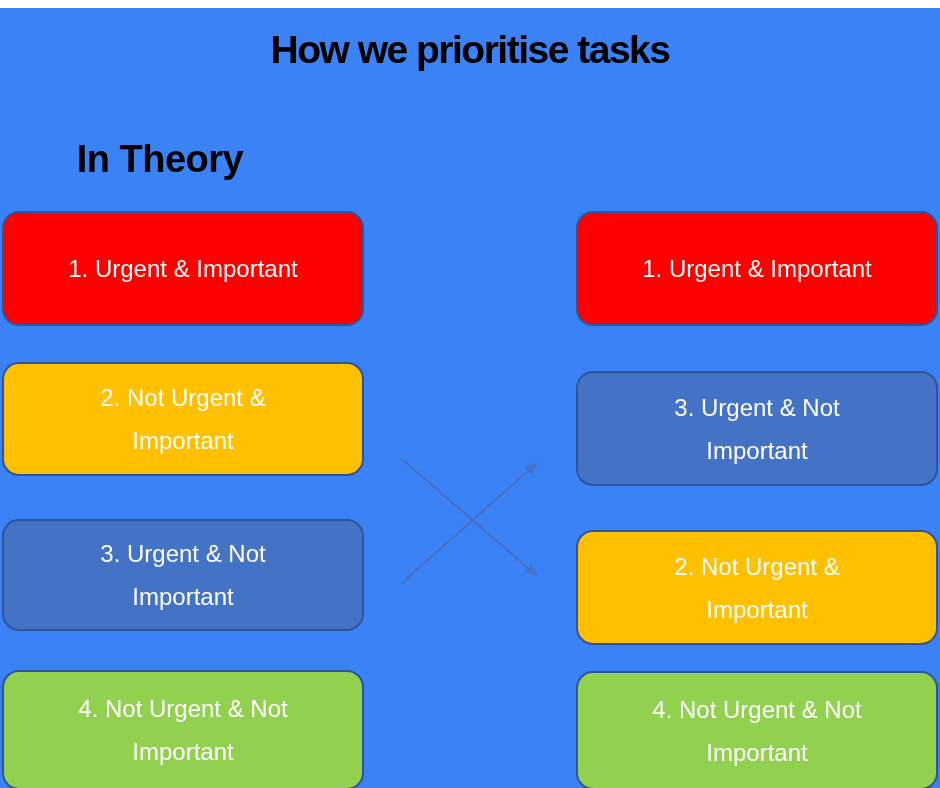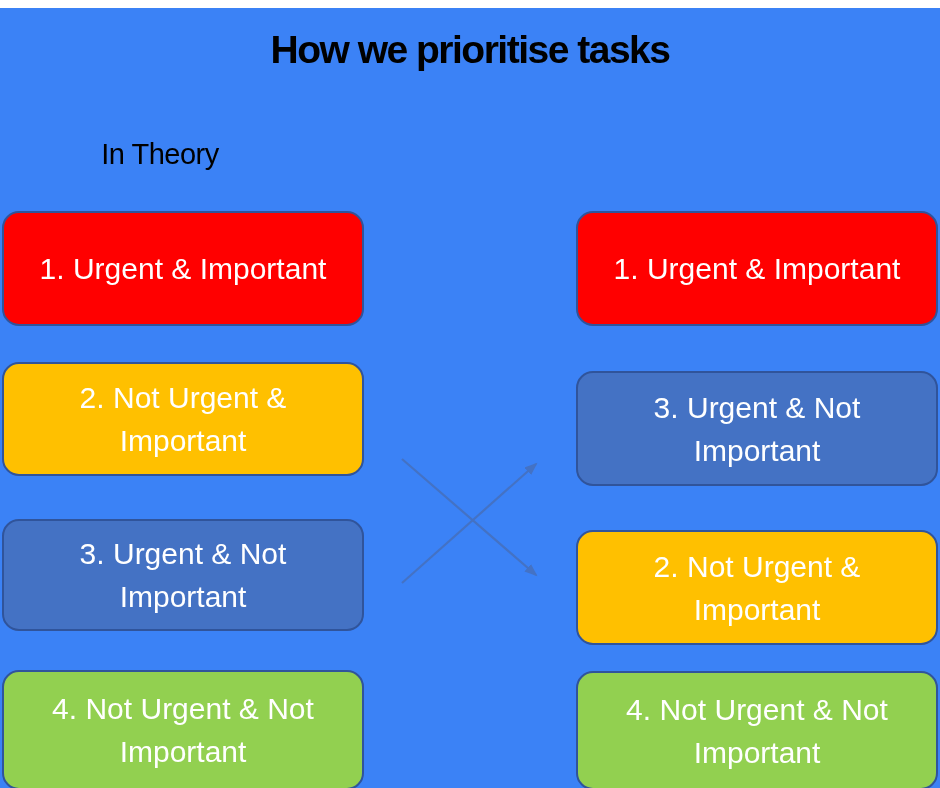--- a/index.html
+++ b/index.html
@@ -14,35 +14,35 @@
   }
   .page-title{
     position:absolute;left:0;top:20px;width:940px;
     text-align:center;
     font-size:39px;font-weight:bold;letter-spacing:-1.5px;
     color:#000;
   }
   .col-heading{
     position:absolute;top:130px;width:260px;
     text-align:center;
-    font-size:29px;font-weight:normal;letter-spacing:-0.5px;
+    font-size:38px;font-weight:bold;letter-spacing:-0.5px;
     color:#000;
   }
   .col-heading.theory{left:30px;}
   .col-heading.practise{left:652px;}
   .box{
     position:absolute;
     width:362px;
     border:2.5px solid #30549B;
     border-radius:17px;
     box-sizing:border-box;
     display:flex;flex-direction:column;
     align-items:center;justify-content:center;
     color:#FFFFFF;
-    font-size:30px;line-height:43px;
+    font-size:24px;line-height:43px;
     text-align:center;
   }
   .box span{display:block;}
   
   .box.t1{left:2px;top:203px;height:115px;}
   .box.t2{left:2px;top:354px;height:114px;}
   .box.t3{left:2px;top:511px;height:112px;}
   .box.t4{left:2px;top:662px;height:120px;}
   
   .box.p1{left:576px;top:203px;height:115px;}

